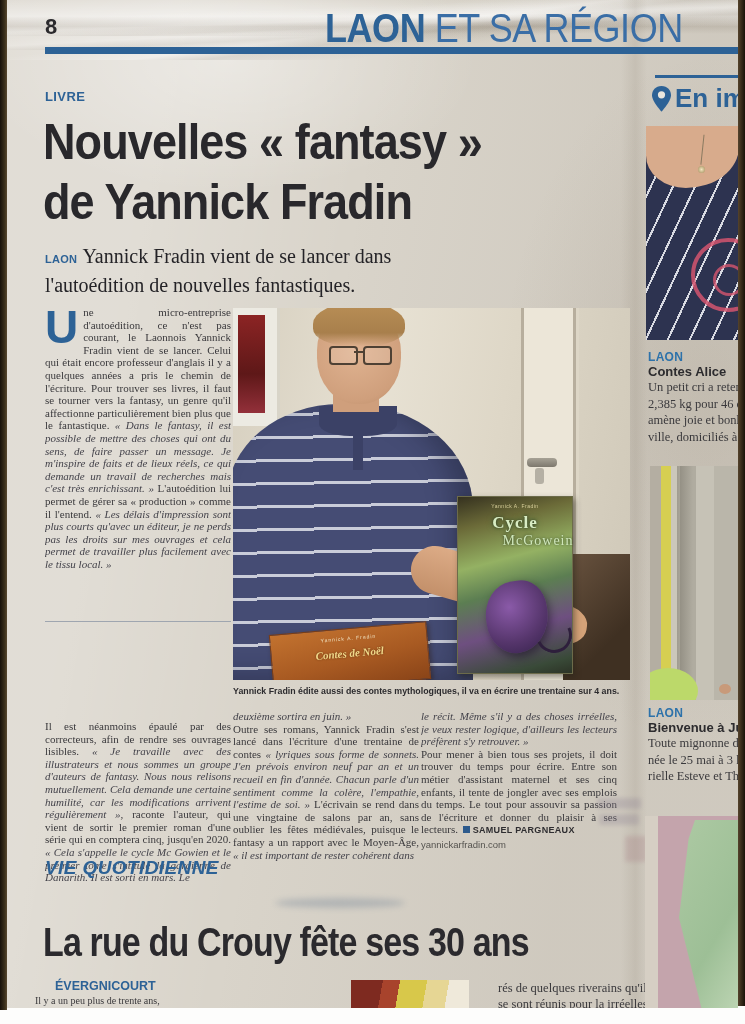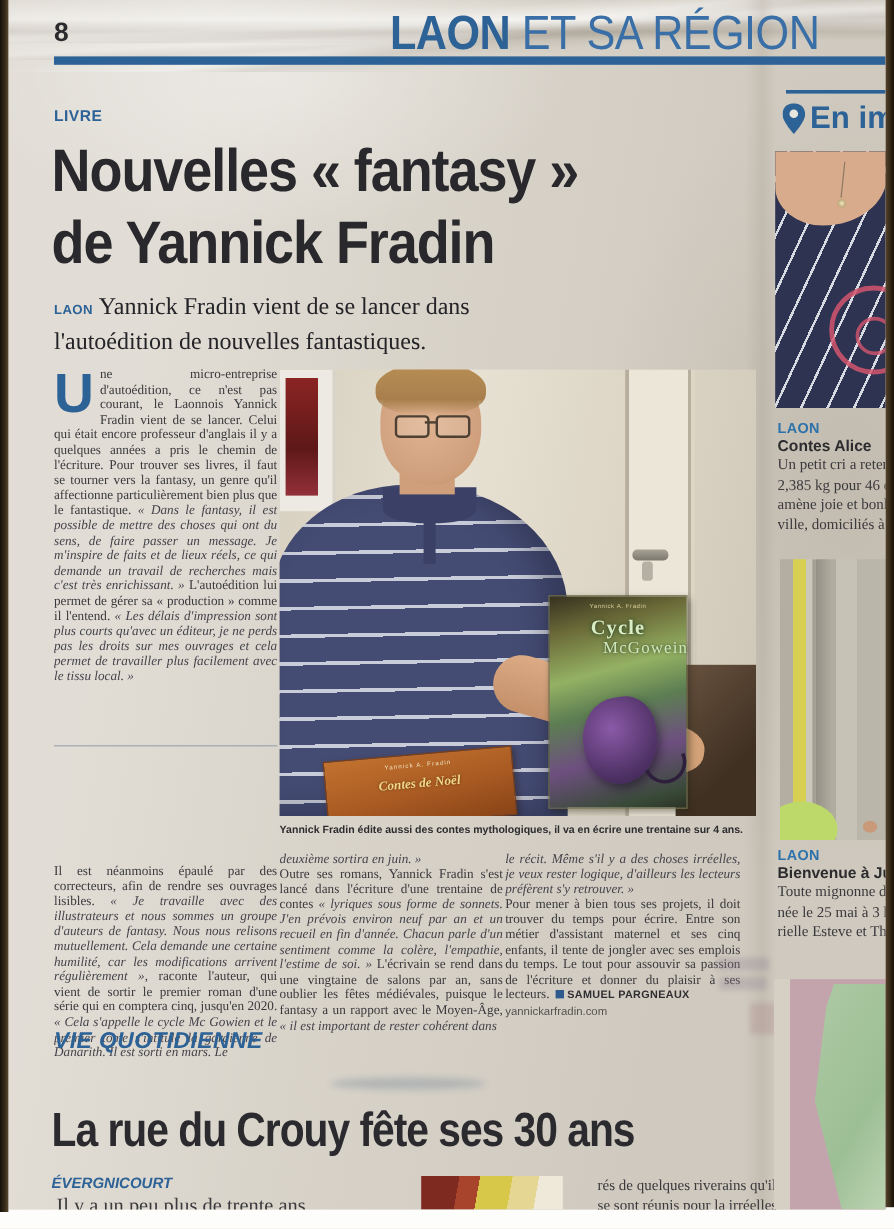--- a/index.html
+++ b/index.html
@@ -91,22 +91,22 @@
   .caption{left:226px;top:686px;width:400px;font-family:"Liberation Sans",sans-serif;font-weight:bold;font-size:8.8px;color:#2c2b2e;white-space:nowrap;overflow:hidden;}
   
   .ghost{filter:blur(2px);opacity:.30;background:#8d8292;border-radius:2px;}
   .g1{left:590px;top:798px;width:44px;height:11px;}
   .g2{left:592px;top:814px;width:40px;height:11px;}
   .g3{left:618px;top:836px;width:22px;height:26px;opacity:.22;background:#9c6a74;}
   .smudge{left:268px;top:898px;width:130px;height:10px;background:#86929f;border-radius:50%;filter:blur(3px);opacity:.45;}
   
   .kicker.vq{left:38px;top:857px;font-size:19px;letter-spacing:.4px;font-style:italic;}
   .bh{left:36px;top:920px;white-space:nowrap;font-family:"Liberation Sans",sans-serif;font-weight:bold;font-size:40px;letter-spacing:-1px;color:#2b2a2e;transform:scaleX(.85);transform-origin:0 50%;}
-  .kicker.ever{left:36px;top:979px;font-size:12.5px;font-style:italic;}
-  .bot1{left:40px;top:995px;width:220px;font-size:17px;color:#3a393c;white-space:nowrap;overflow:hidden;}
+  .kicker.ever{left:48px;top:979px;font-size:12.5px;}
+  .bot1{left:28px;top:995px;width:220px;font-size:10px;color:#3a393c;white-space:nowrap;overflow:hidden;}
   .botphoto{left:344px;top:980px;width:118px;height:28px;
     background:linear-gradient(100deg,#7e2a20 0 26%,#a8432c 26% 40%,#d8c84a 40% 62%,#e6d694 62% 80%,#efe9da 80%);}
   .bot3{left:491px;top:980px;width:170px;font-size:12.5px;line-height:16px;color:#3a393c;}
   
   .siderule{left:648px;top:75px;width:83px;height:3px;background:#2d6296;}
   .rubric{left:645px;top:83px;display:flex;align-items:center;gap:4px;font-family:"Liberation Sans",sans-serif;font-weight:bold;font-size:26px;color:#2d6296;white-space:nowrap;overflow:hidden;width:88px;}
   .sphoto{overflow:hidden;}
   .sp1{left:639px;top:126px;width:93px;height:214px;background:repeating-linear-gradient(115deg,#2d3350 0 9px,#d8dae2 9px 11px,#2d3350 11px 20px);}
   .sp1 .skin{position:absolute;left:0;top:0;width:100%;height:62px;background:#d8ab8c;border-radius:0 0 60% 45%/0 0 70% 55%;}
   .sp1 .neckl{position:absolute;left:42px;top:8px;width:14px;height:30px;border-right:1px solid #8a7a60;transform:rotate(6deg);}

